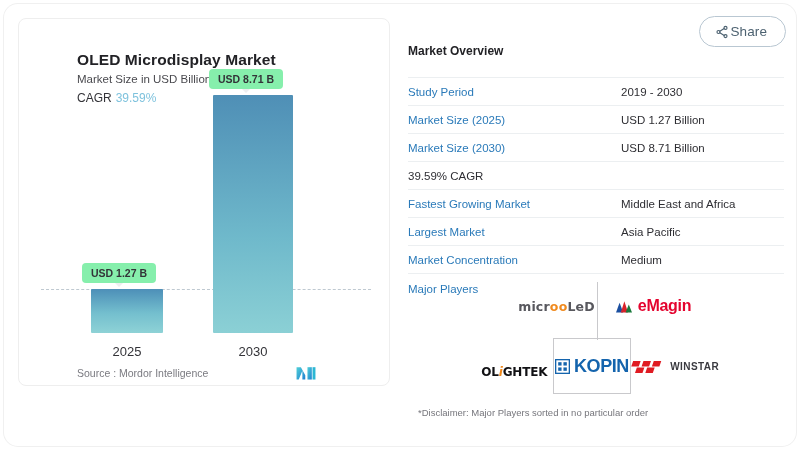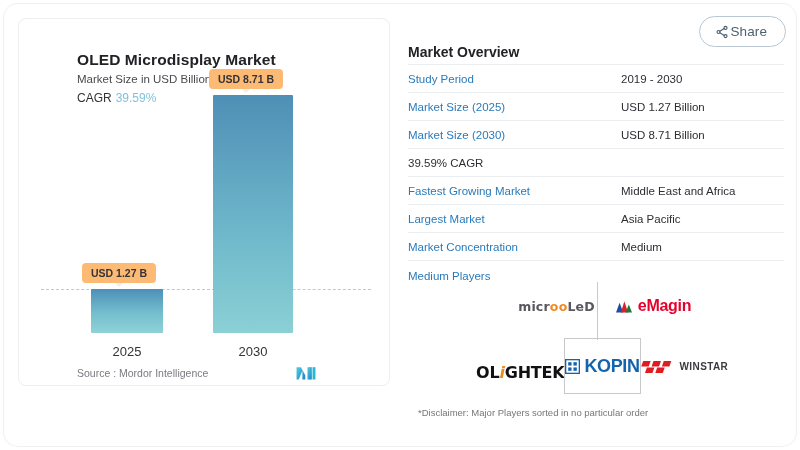--- a/index.html
+++ b/index.html
@@ -84,21 +84,21 @@
     left: 72px; width: 72px; height: 44px;
     background: linear-gradient(180deg, #4d8fb8 0%, #74bfce 55%, #8ed2d6 100%);
   }
   .bar-2030 {
     left: 194px; width: 80px; height: 238px;
     background: linear-gradient(180deg, #4f8fb6 0%, #6fb9cb 60%, #8bd0d5 100%);
   }
 
   .bar-label {
     position: absolute;
-    background: #fdba74;
+    background: #86efac;
     border-radius: 4px;
     padding: 4px 9px;
     font-size: 10.5px;
     font-weight: bold;
     color: #333338;
     white-space: nowrap;
   }
   .bar-label::after {
     content: "";
     position: absolute;
@@ -134,22 +134,22 @@
     width: 22px; height: 16px;
   }
 
   
   .overview {
     position: absolute;
     left: 408px; top: 44px;
     width: 376px;
   }
   .ov-title {
-    font-size: 14px; font-weight: bold; color: #222226;
-    margin-bottom: 4px;
+    font-size: 12px; font-weight: bold; color: #222226;
+    margin-bottom: 19px;
   }
   .ov-row {
     display: flex; align-items: center;
     height: 28px;
     border-top: 1px solid #eceff1;
     font-size: 11.5px;
     gap: 35px;
   }
   .ov-row:first-of-type { border-top: none; }
   .ov-k { width: 178px; color: #2a7ab9; }
@@ -209,21 +209,21 @@
   
   .logo-emagin { display: flex; align-items: center; gap: 2px; }
   .emagin-tri { width: 24px; height: 14px; display: block; }
   .emagin-txt {
     font-size: 16px; font-weight: bold;
     color: #e4032e; letter-spacing: -.3px;
   }
 
   
   .logo-olightek {
-    font-size: 16px; font-weight: bold;
+    font-size: 12px; font-weight: bold;
     color: #111114; letter-spacing: -.2px;
     font-family: "DejaVu Sans", sans-serif;
     margin-top: 12px;
   }
   .logo-olightek .i { color: #f08a1e; font-style: italic; }
 
   
   .logo-kopin { display: flex; align-items: center; gap: 4px; }
   .kopin-mark { width: 15px; height: 15px; display: block; }
   .kopin-txt {
@@ -326,21 +326,21 @@
     <div class="ov-row">
       <div class="ov-k">Largest Market</div>
       <div class="ov-v">Asia Pacific</div>
     </div>
     <div class="ov-row">
       <div class="ov-k">Market Concentration</div>
       <div class="ov-v">Medium</div>
     </div>
 
     <div class="players-row">
-      <div class="ov-k">Medium Players</div>
+      <div class="ov-k">Major Players</div>
     </div>
   </div>
 
   <div class="logo-grid">
     <div class="stem"></div>
 
     <div class="lg-top">
       <div class="lg-cell">
         <span class="logo-microoled"><span>micr</span><span class="oo">oo</span><span>LeD</span></span>
       </div>

